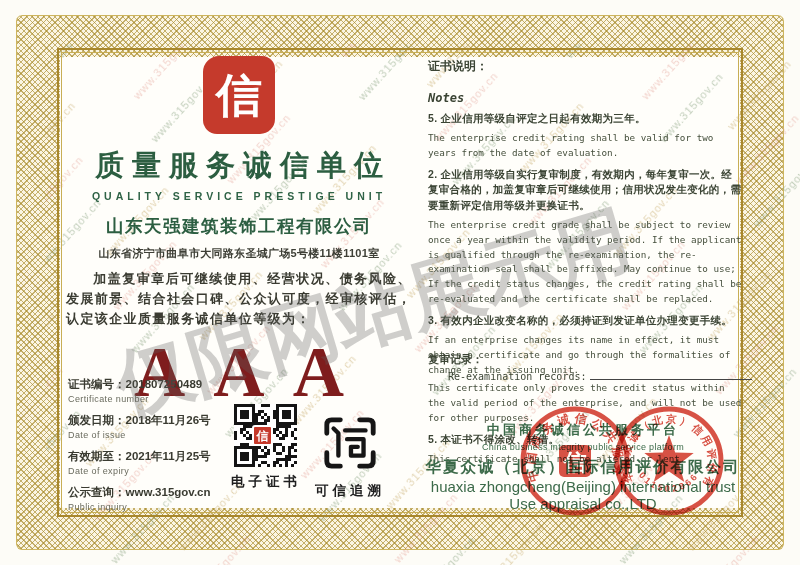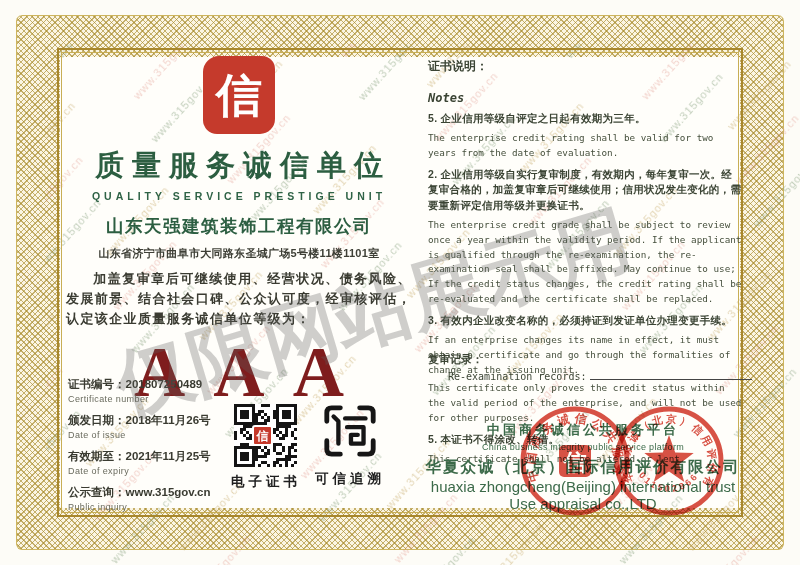--- a/index.html
+++ b/index.html
@@ -63,21 +63,21 @@
   .info-label{font-size:11.5px;font-weight:bold;color:#3a3b31;}
   .info-sub{font-size:9px;color:#6a6b5e;margin-top:2px;letter-spacing:.4px;}
   .qr-block{position:absolute;left:231px;top:404px;width:68px;text-align:center;z-index:3;}
   .qr{width:63px;height:63px;position:relative;margin:0 auto;background:#fff;}
   .qr-center{
     position:absolute;left:21px;top:21px;width:21px;height:21px;background:#c5392b;border-radius:3px;
     display:flex;align-items:center;justify-content:center;border:2px solid #fff;box-sizing:border-box;
   }
   .qr-center span{color:#fff;font-size:12px;font-weight:bold;line-height:1;}
   .badge-label{margin-top:6px;font-size:13.5px;font-weight:bold;letter-spacing:4px;color:#1f1f1f;white-space:nowrap;}
-  .trace-block{position:absolute;left:312px;top:402px;width:76px;text-align:center;z-index:3;}
+  .trace-block{position:absolute;left:312px;top:414px;width:76px;text-align:center;z-index:3;}
   
   .right-col{position:absolute;left:428px;top:58px;width:314px;z-index:3;}
   .mono{font-family:"DejaVu Sans Mono","Liberation Mono",monospace;}
   .notes-h-cn{font-size:12px;font-weight:bold;color:#3b4434;}
   .notes-h-en{font-size:12px;font-weight:bold;color:#3b4434;margin-top:16px;font-style:italic;}
   .note-cn{font-size:10.5px;font-weight:bold;color:#3b4434;margin-top:6px;line-height:1.5;letter-spacing:.3px;}
   .note-en{font-size:9.3px;color:#46503d;margin-top:4px;line-height:1.6;}
   .reexam{position:absolute;left:428px;top:352px;width:314px;z-index:3;}
   .reexam-cn{font-size:11px;font-weight:bold;color:#3b4434;}
   .reexam-en{font-size:10px;color:#3b4434;margin-top:4px;white-space:nowrap;padding-left:20px;}

